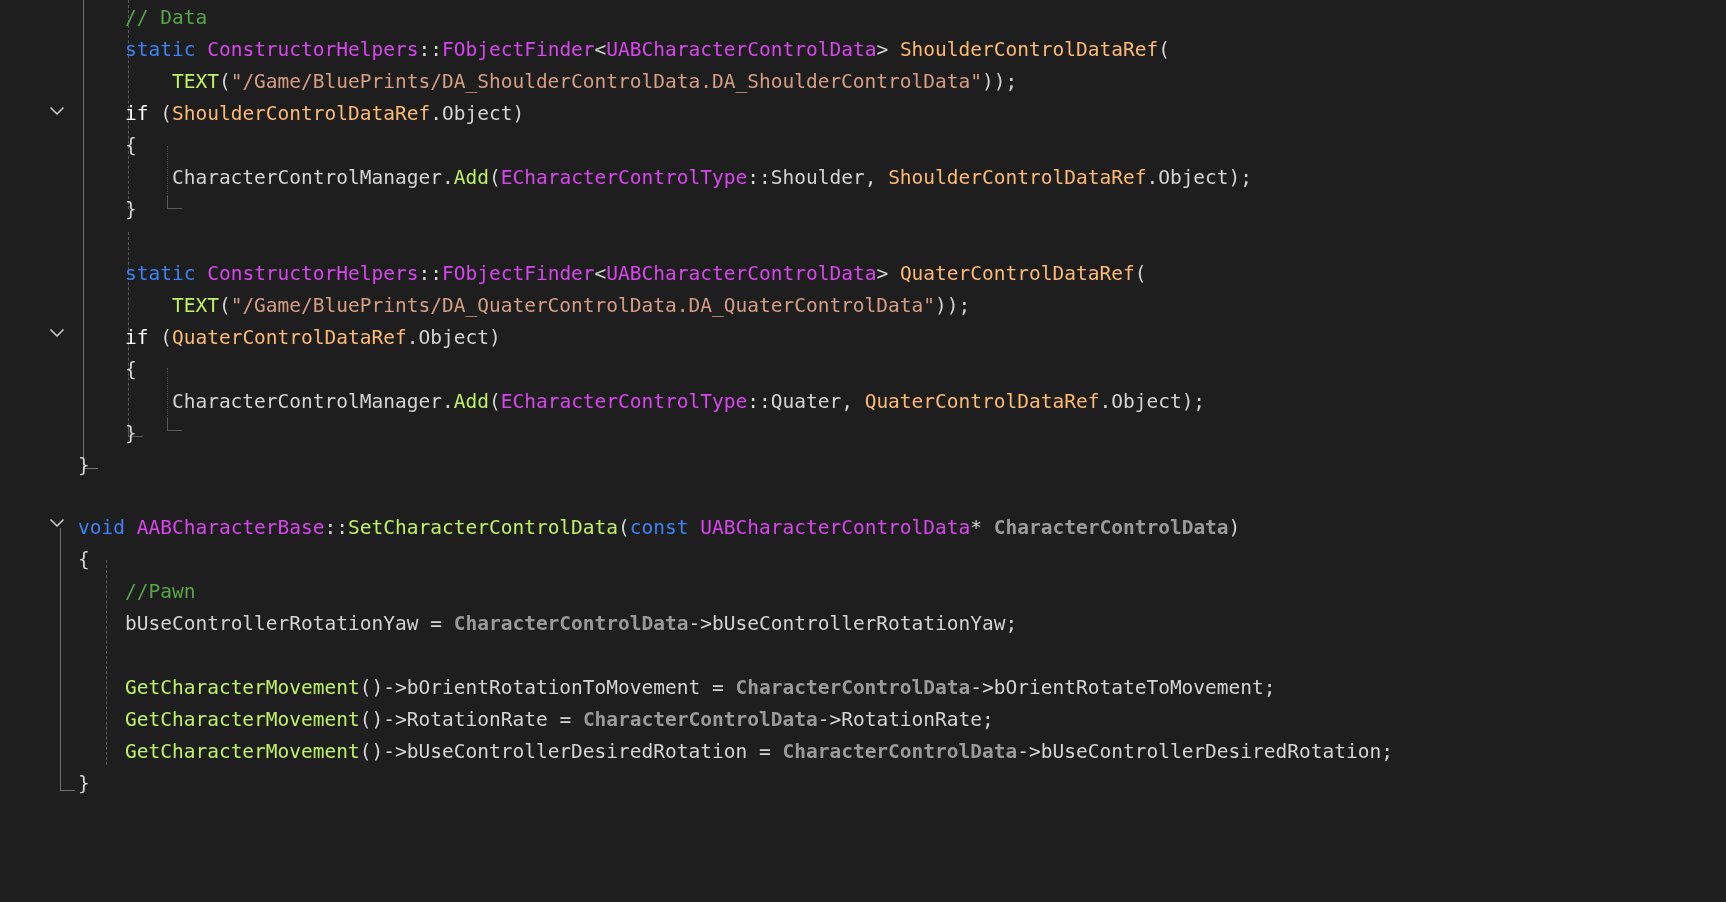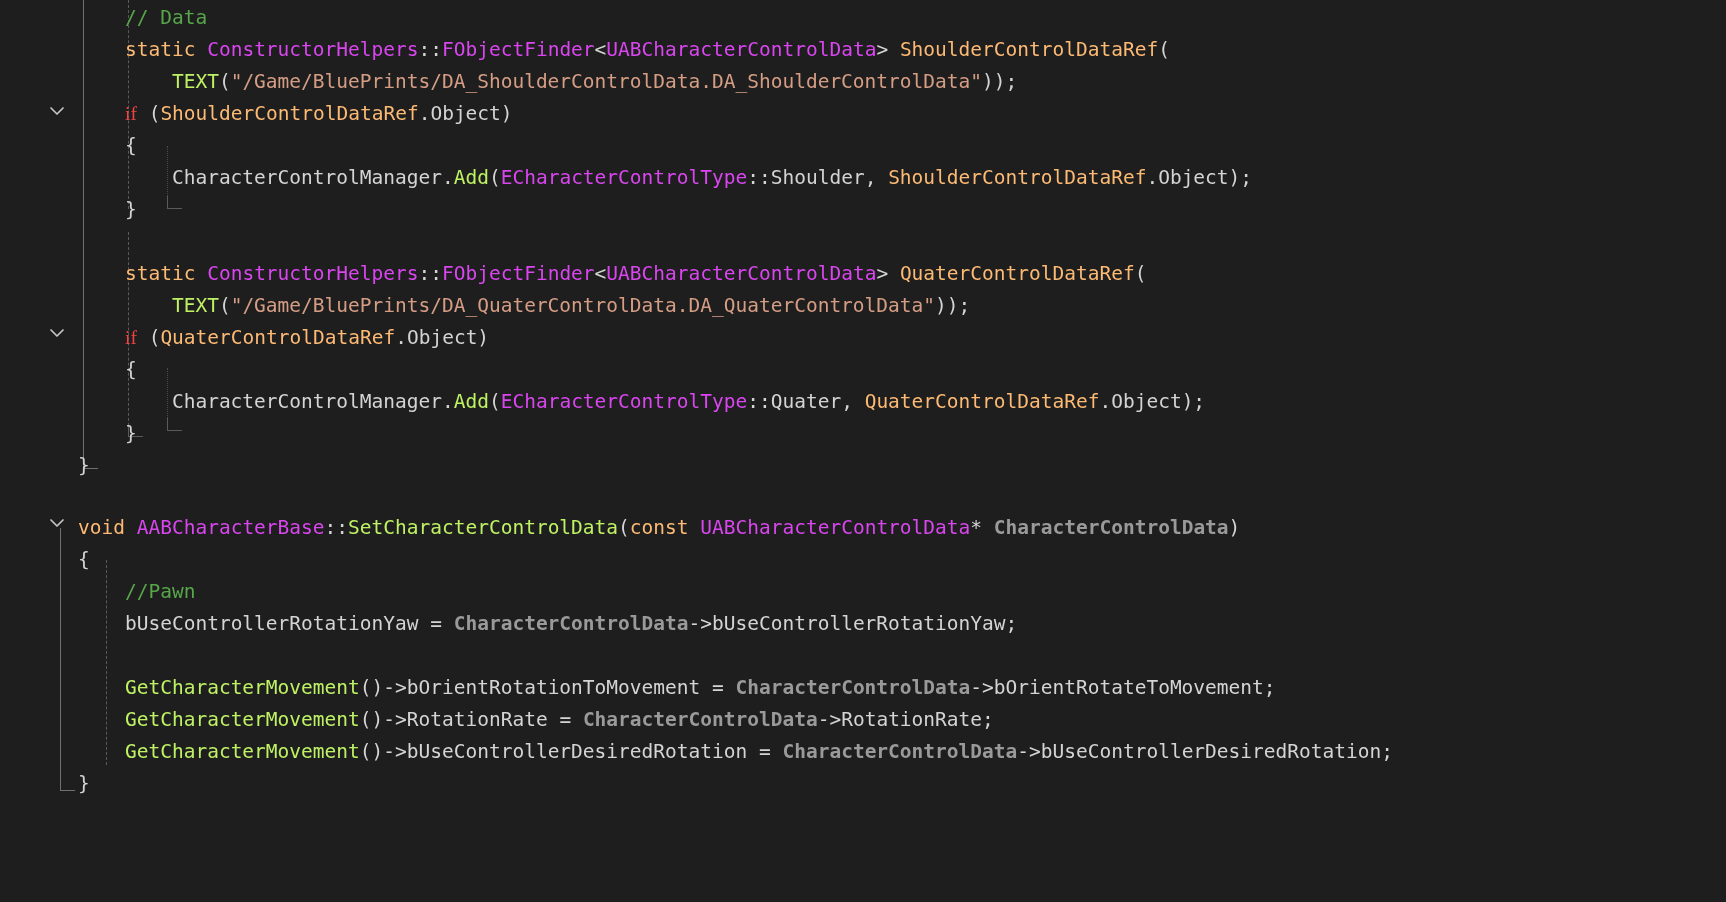--- a/index.html
+++ b/index.html
@@ -86,22 +86,22 @@
     border-bottom: 1px solid #707070;
     width: 14px;
   }
   .guide-end.dim {
     border-left-color: #5a5a5a;
     border-bottom-color: #5a5a5a;
   }
 
   
   .t-cmt   { color: #57a64a; }              
-  .t-kw    { color: #fdba74; }              
-  .t-ctl   { color: #ef4444; font-family: Liberation Serif, serif; }              
+  .t-kw    { color: #3b82f6; }              
+  .t-ctl   { color: #ffffff; }              
   .t-type  { color: #d946ef; }              
   .t-var   { color: #fdba74; }              
   .t-fn    { color: #bef264; }              
   .t-str   { color: #d69d85; }              
   .t-macro { color: #bef264; }              
   .t-param { color: #9a9a9a; font-weight: bold; }              
   .t-plain { color: #d4d4d4; }              
   .t-brace { color: #d4d4d4; }
 </style>
 </head>

